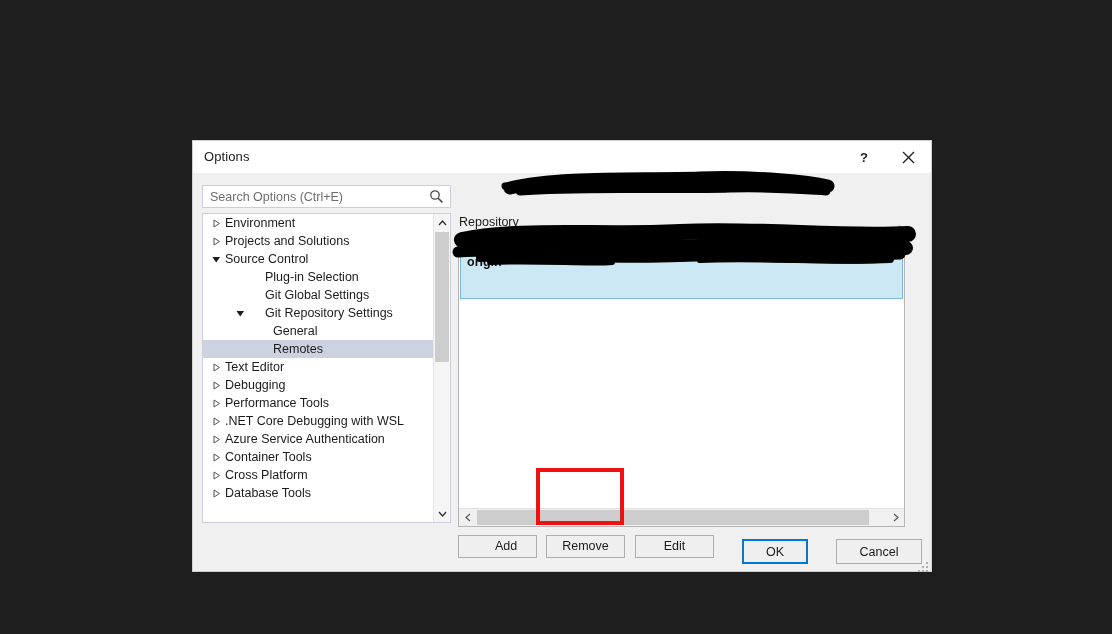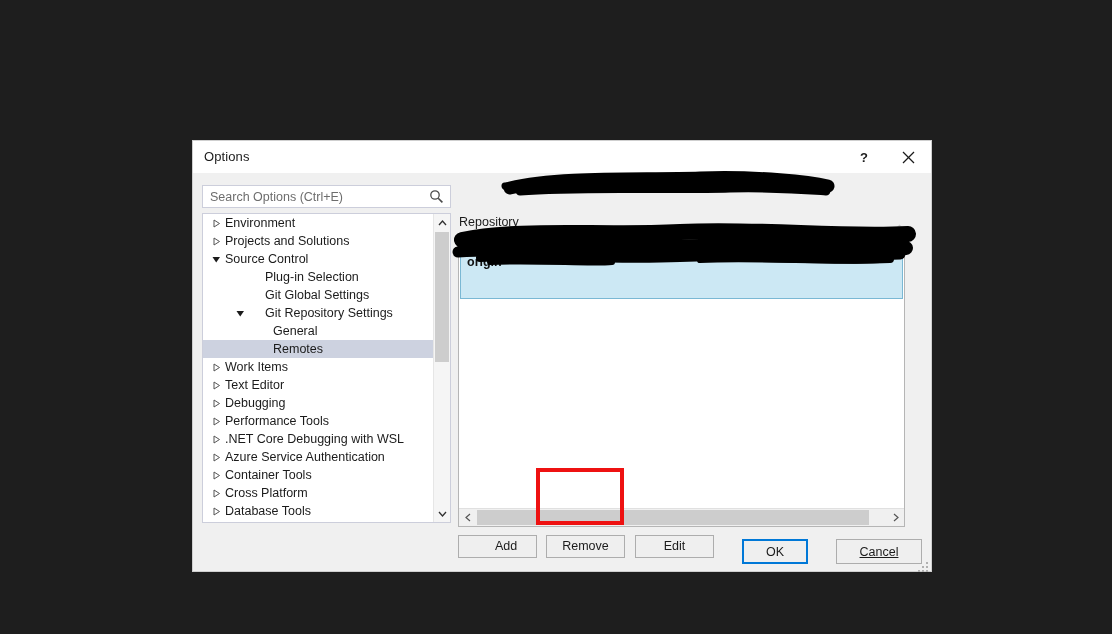--- a/index.html
+++ b/index.html
@@ -339,21 +339,20 @@
     height: 25px;
     background: #efefef;
     border: 1px solid #adadad;
     box-sizing: border-box;
     font-family: "Liberation Sans", sans-serif;
     font-size: 12.5px;
     color: #1b1b1b;
     cursor: default;
     padding: 0;
     text-align: center;
-    text-decoration: underline;
   }
 
   #resize-grip {
     position: absolute;
     right: 3px;
     bottom: 3px;
     width: 12px;
     height: 12px;
   }
   #resize-grip span {
@@ -445,28 +444,20 @@
                     <polygon points="0.5,2 8,2 4.2,7.5" fill="#1b1b1b"></polygon>
                   </svg>
                 </span>
                 <span class="tree-label">Git Repository Settings</span>
               </div>
               <div class="tree-item lvl2">
                 <span class="tree-label">General</span>
               </div>
               <div class="tree-item lvl2 selected">
                 <span class="tree-label">Remotes</span>
-              </div>
-              <div class="tree-item lvl0">
-                <span class="tree-arrow">
-                  <svg width="9" height="9" viewBox="0 0 9 9">
-                    <polygon points="2,1 7.5,4.5 2,8" fill="none" stroke="#555" stroke-width="1"></polygon>
-                  </svg>
-                </span>
-                <span class="tree-label">Work Items</span>
               </div>
               <div class="tree-item lvl0">
                 <span class="tree-arrow">
                   <svg width="9" height="9" viewBox="0 0 9 9">
                     <polygon points="2,1 7.5,4.5 2,8" fill="none" stroke="#555" stroke-width="1"></polygon>
                   </svg>
                 </span>
                 <span class="tree-label">Text Editor</span>
               </div>
               <div class="tree-item lvl0">

